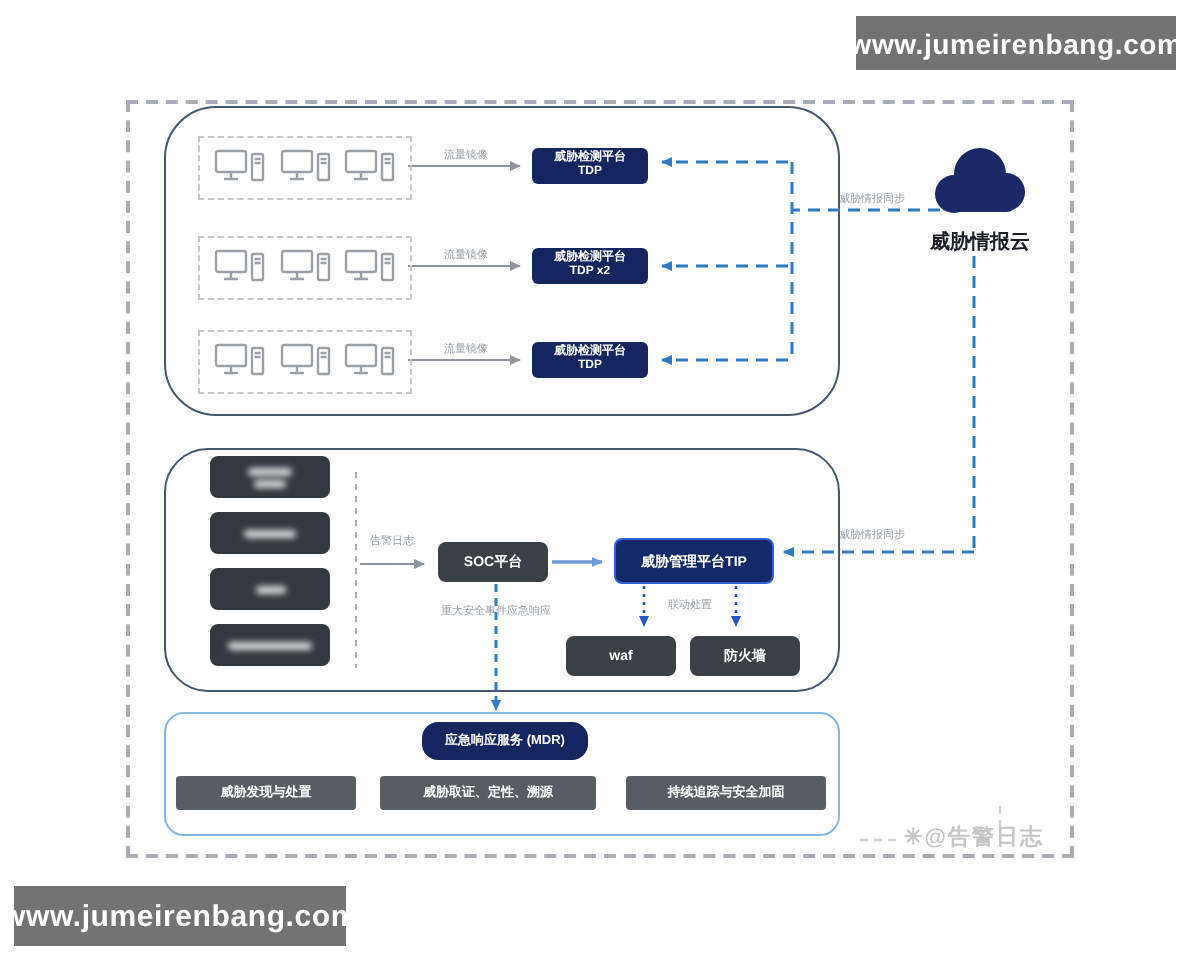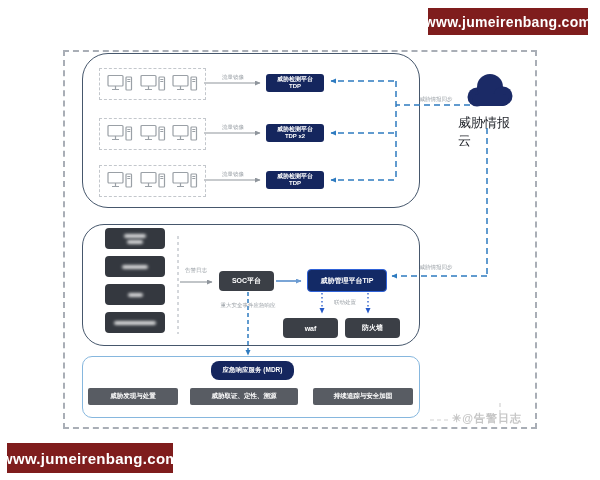--- a/index.html
+++ b/index.html
@@ -1,20 +1,20 @@
 <!DOCTYPE html>
 <html><head>
 <meta charset="utf-8">
 <style>
   html,body{margin:0;padding:0;background:#ffffff;}
   .canvas{position:relative;width:600px;height:480px;background:#ffffff;overflow:hidden;
           font-family:"Liberation Sans", sans-serif;}
   .abs{position:absolute;}
   
-  .wm{position:absolute;background:#7f1d1d;color:#ffffff;font-weight:bold;
+  .wm{position:absolute;background:#737373;color:#ffffff;font-weight:bold;
       display:flex;align-items:center;justify-content:center;letter-spacing:.3px;z-index:6;}
   .wm-top{left:428px;top:8px;width:160px;height:27px;font-size:14px;}
   .wm-bottom{left:7px;top:443px;width:166px;height:30px;font-size:15px;}
   
   .outer-border{position:absolute;left:63px;top:50px;width:470px;height:375px;
       border:2px dashed #a9aeb6;z-index:1;}
   
   .container{position:absolute;background:#ffffff;z-index:2;box-sizing:border-box;}
   .top-container{left:82px;top:53px;width:338px;height:155px;border:1.5px solid #46576c;border-radius:26px;}
   .mid-container{left:82px;top:224px;width:338px;height:122px;border:1.5px solid #46576c;border-radius:22px;}
@@ -38,22 +38,22 @@
   .firewall{left:345px;top:318px;width:55px;height:20px;}
   .mdr-box{left:211px;top:361px;width:83px;height:19px;background:#15265e;border-radius:8px;font-size:6.5px;}
   .svc{top:388px;height:17px;background:#585c63;border-radius:2px;font-size:6.5px;}
   
   .redacted-box{position:absolute;left:105px;width:60px;height:21px;background:#34383f;border-radius:4px;
       display:flex;flex-direction:column;align-items:center;justify-content:center;gap:2px;z-index:4;}
   .blob{display:block;height:4px;background:rgba(255,255,255,.8);border-radius:2px;filter:blur(1.6px);}
   
   .lbl{position:absolute;font-size:5.5px;color:#9aa0a6;z-index:4;text-align:center;white-space:nowrap;}
   
-  .cloud-label{position:absolute;left:458px;top:114px;width:64px;
-      font-size:13px;font-weight:normal;color:#1c1f26;z-index:4;}
+  .cloud-label{position:absolute;left:458px;top:114px;width:64px;text-align:center;
+      font-size:10px;font-weight:bold;color:#1c1f26;z-index:4;}
   
   .credit{position:absolute;left:452px;top:411px;font-size:11px;font-weight:bold;
       color:#c6c6c6;z-index:5;letter-spacing:1px;white-space:nowrap;}
 </style>
 </head>
 <body>
 
 <div class="canvas">
 
   <div class="wm wm-top">www.jumeirenbang.com</div>

